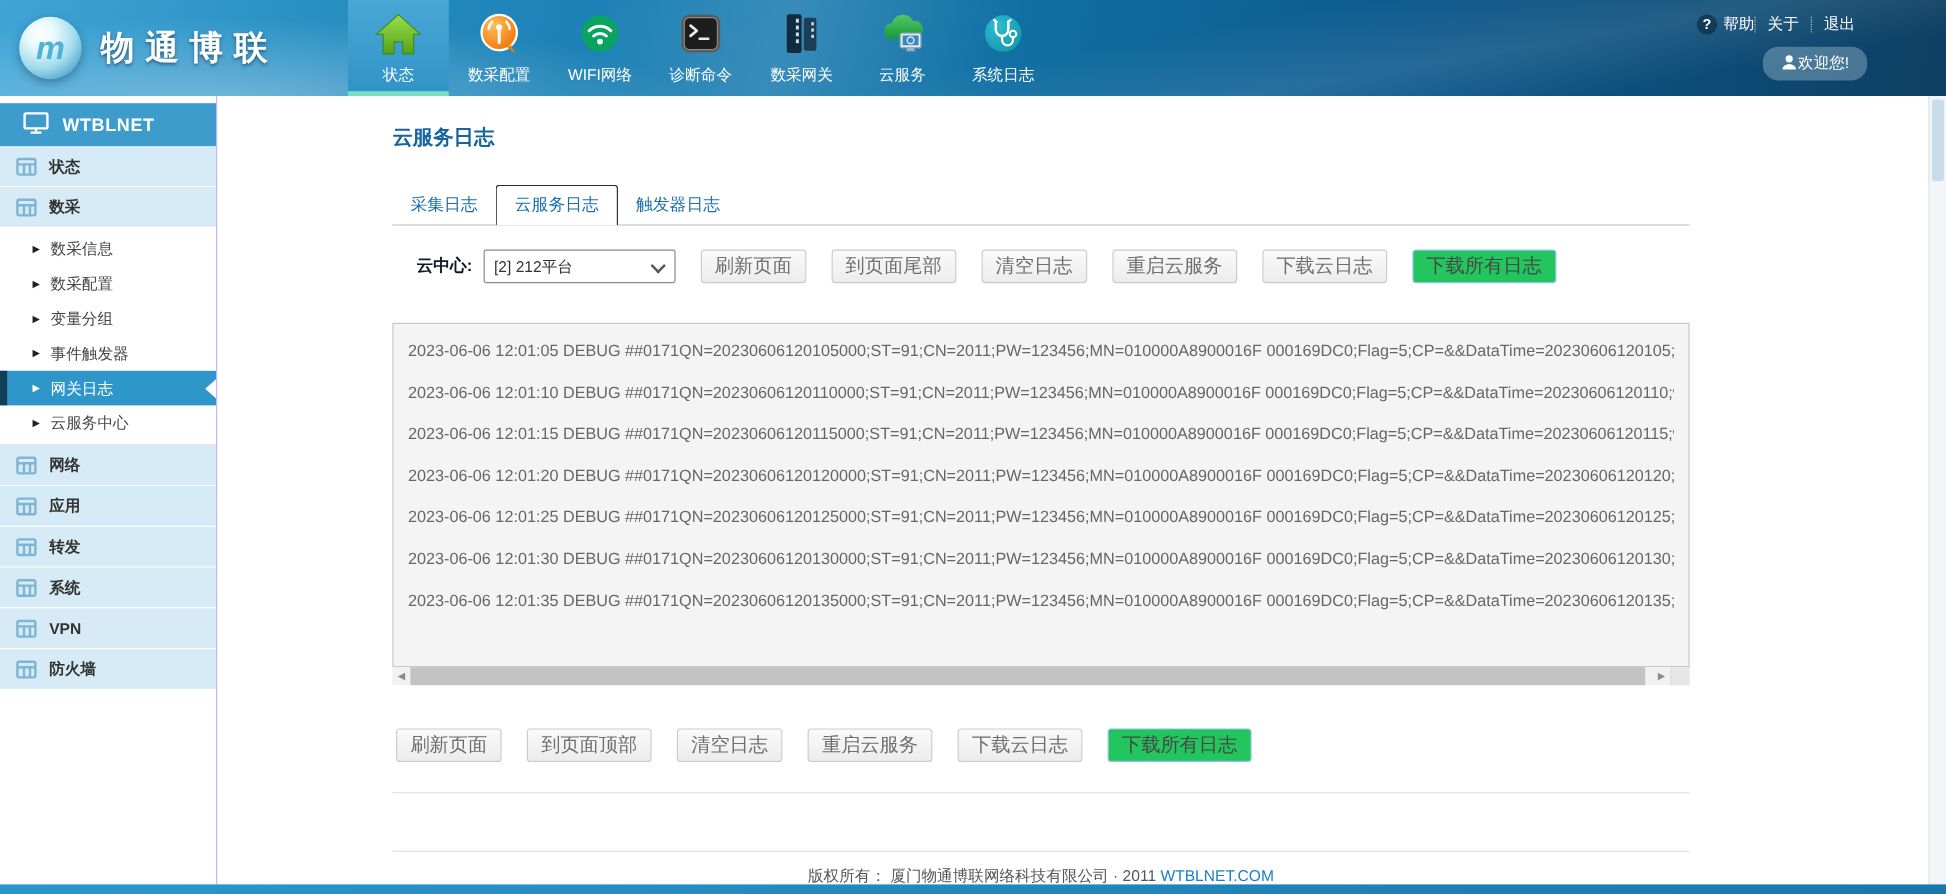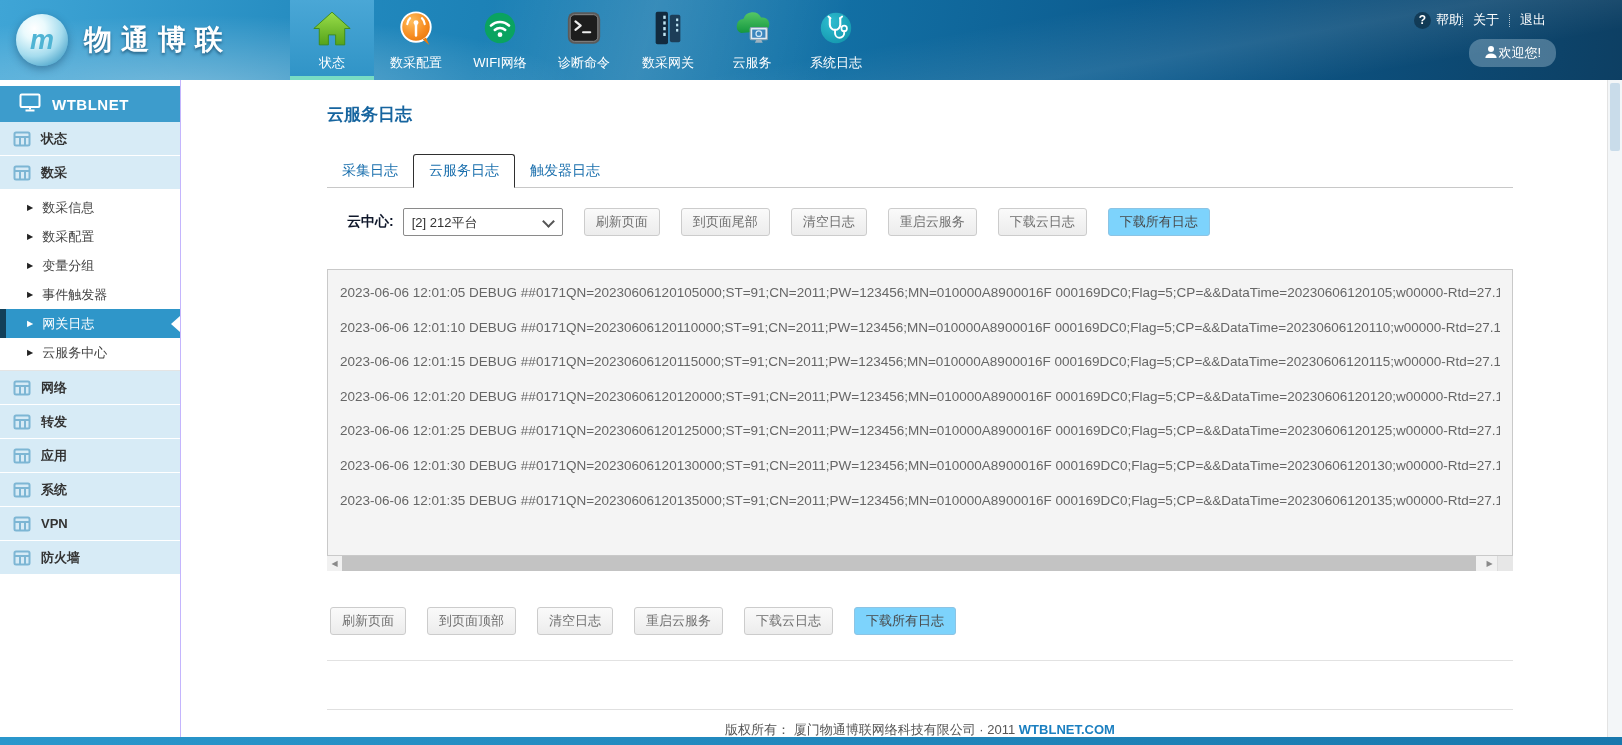--- a/index.html
+++ b/index.html
@@ -49,56 +49,56 @@
     background:#fff; cursor:pointer; position:relative; }
   .side-sub .tri { font-size:8px; color:#222; line-height:1; }
   .side-sub.active { background:#2f96c9; color:#fff; }
   .side-sub.active .tri { color:#fff; }
   .side-sub.active::before { content:''; position:absolute; left:0; top:0; bottom:0; width:6px; background:#123f58; }
   .side-sub.active::after { content:''; position:absolute; right:0; top:50%; margin-top:-8px; width:0; height:0;
     border-top:8px solid transparent; border-bottom:8px solid transparent; border-right:9px solid #ffffff; }
 
   
   .main { position:absolute; left:182px; top:80px; right:15px; bottom:8px; background:#fff; overflow:hidden; }
-  .content { margin-left:145px; width:1186px; }
+  .content { margin-left:145px; width:1081px; }
   .page-title { padding-top:23px; font-size:17px; font-weight:bold; color:#17659f; }
 
   .tabs { margin-top:30px; height:32px; border-bottom:1px solid #c8c8c8; display:flex; align-items:flex-end;font-family:Liberation Mono, monospace; }
   .tab { color:#1a6fad; font-size:14px; padding:7px 15px; cursor:pointer; white-space:nowrap; }
   .tab.active { border:1px solid #2f2f2f; border-bottom:1px solid #fff; border-radius:3px 3px 0 0;
     margin-bottom:-1px; background:#fff; }
 
   .toolbar { margin-top:20px; display:flex; align-items:center; }
   .cc-label { padding-left:20px; font-size:14px; font-weight:bold; color:#0f172a; margin-right:9px; }
   .select-wrap { position:relative; width:160px; height:28px; }
   .select-wrap select { width:100%; height:100%; border:1px solid #8a8a8a; border-radius:2px; background:#fff;
     font-size:13px; color:#333; padding:0 24px 0 8px; appearance:none; -webkit-appearance:none;
     font-family:"Liberation Sans",sans-serif; }
   .select-wrap::after { content:''; position:absolute; right:10px; top:9px; width:7px; height:7px;
     border-right:2px solid #555; border-bottom:2px solid #555; transform:rotate(45deg); pointer-events:none; }
-  .btn { margin-left:21px; height:28px; padding:0 11px; font-size:13px; color:#6e6e6e;
+  .btn { margin-left:21px; height:28px; padding:0 11px; font-size:16px; color:#6e6e6e;
     background:linear-gradient(180deg,#fafafa,#ececec); border:1px solid #cccccc; border-radius:3px;
     cursor:pointer; font-family:"Liberation Sans",sans-serif; white-space:nowrap; }
-  .btn.hl { background:#7dd3fc; border-color:#8cc4e4; color:#474747;text-align:center; }
+  .btn.hl { background:#22c55e; border-color:#8cc4e4; color:#474747;text-align:center; }
 
   .logbox { margin-top:33px; height:287px; background:#f4f4f4; border:1px solid #c9c9c9; padding:6px 12px 0; overflow:hidden; }
   .logline { font-size:13.5px; color:#666; line-height:34.6px; white-space:nowrap; overflow:hidden; }
 
   .hscroll { height:15px; display:flex; align-items:stretch; background:#f1f1f1; }
   .hs-arrow { width:15px; flex:0 0 auto; display:flex; align-items:center; justify-content:center;
     font-size:8px; color:#8a8a8a; cursor:pointer; }
   .hs-thumb { flex:1; background:#c3c3c3; margin-right:6px; cursor:grab; }
   .hs-corner { width:16px; flex:0 0 auto; background:#e7e7e7; border-left:1px solid #dcdcdc; }
 
   .btnrow { margin-top:36px; display:flex; }
   .btnrow .btn:first-child { margin-left:3px; }
 
   .hr1 { margin-top:25px; border-top:1px solid #e2e2e2; height:0; }
   .footer { margin-top:48px; border-top:1px solid #e0e0e0; padding-top:11px; text-align:center; font-size:13px; color:#555; }
-  .footer a { color:#1b7fc0; text-decoration:none; cursor:pointer;font-weight:bold; }
+  .footer a { color:#1b7fc0; text-decoration:none; cursor:pointer; }
 
   
   .vscroll { position:absolute; right:0; top:80px; bottom:8px; width:15px; background:#f3f6f8; border-left:1px solid #e3e3e3; }
   .vthumb { position:absolute; top:3px; left:2px; right:2px; height:68px; background:#c9dcea; border-radius:2px; cursor:grab; }
   .bottombar { position:absolute; left:0; right:0; bottom:0; height:8px; background:linear-gradient(90deg,#2a97cc,#1878ad); }
 </style>
 </head>
 <body>
 
 <div class="header">
@@ -310,30 +310,30 @@
     </svg>
     <span>网络</span>
   </div>
   <div class="side-group">
     <svg viewBox="0 0 18 18" width="18" height="18">
       <rect x="1.5" y="2.5" width="15" height="13" rx="1.5" fill="none" stroke="#7db6d4" stroke-width="2"></rect>
       <line x1="1.5" y1="7" x2="16.5" y2="7" stroke="#7db6d4" stroke-width="2"></line>
       <line x1="7" y1="7" x2="7" y2="15.5" stroke="#7db6d4" stroke-width="2"></line>
       <line x1="12" y1="7" x2="12" y2="15.5" stroke="#7db6d4" stroke-width="2"></line>
     </svg>
+    <span>应用</span>
+  </div>
+  <div class="side-group">
+    <svg viewBox="0 0 18 18" width="18" height="18">
+      <rect x="1.5" y="2.5" width="15" height="13" rx="1.5" fill="none" stroke="#7db6d4" stroke-width="2"></rect>
+      <line x1="1.5" y1="7" x2="16.5" y2="7" stroke="#7db6d4" stroke-width="2"></line>
+      <line x1="7" y1="7" x2="7" y2="15.5" stroke="#7db6d4" stroke-width="2"></line>
+      <line x1="12" y1="7" x2="12" y2="15.5" stroke="#7db6d4" stroke-width="2"></line>
+    </svg>
     <span>转发</span>
-  </div>
-  <div class="side-group">
-    <svg viewBox="0 0 18 18" width="18" height="18">
-      <rect x="1.5" y="2.5" width="15" height="13" rx="1.5" fill="none" stroke="#7db6d4" stroke-width="2"></rect>
-      <line x1="1.5" y1="7" x2="16.5" y2="7" stroke="#7db6d4" stroke-width="2"></line>
-      <line x1="7" y1="7" x2="7" y2="15.5" stroke="#7db6d4" stroke-width="2"></line>
-      <line x1="12" y1="7" x2="12" y2="15.5" stroke="#7db6d4" stroke-width="2"></line>
-    </svg>
-    <span>应用</span>
   </div>
   <div class="side-group">
     <svg viewBox="0 0 18 18" width="18" height="18">
       <rect x="1.5" y="2.5" width="15" height="13" rx="1.5" fill="none" stroke="#7db6d4" stroke-width="2"></rect>
       <line x1="1.5" y1="7" x2="16.5" y2="7" stroke="#7db6d4" stroke-width="2"></line>
       <line x1="7" y1="7" x2="7" y2="15.5" stroke="#7db6d4" stroke-width="2"></line>
       <line x1="12" y1="7" x2="12" y2="15.5" stroke="#7db6d4" stroke-width="2"></line>
     </svg>
     <span>系统</span>
   </div>

